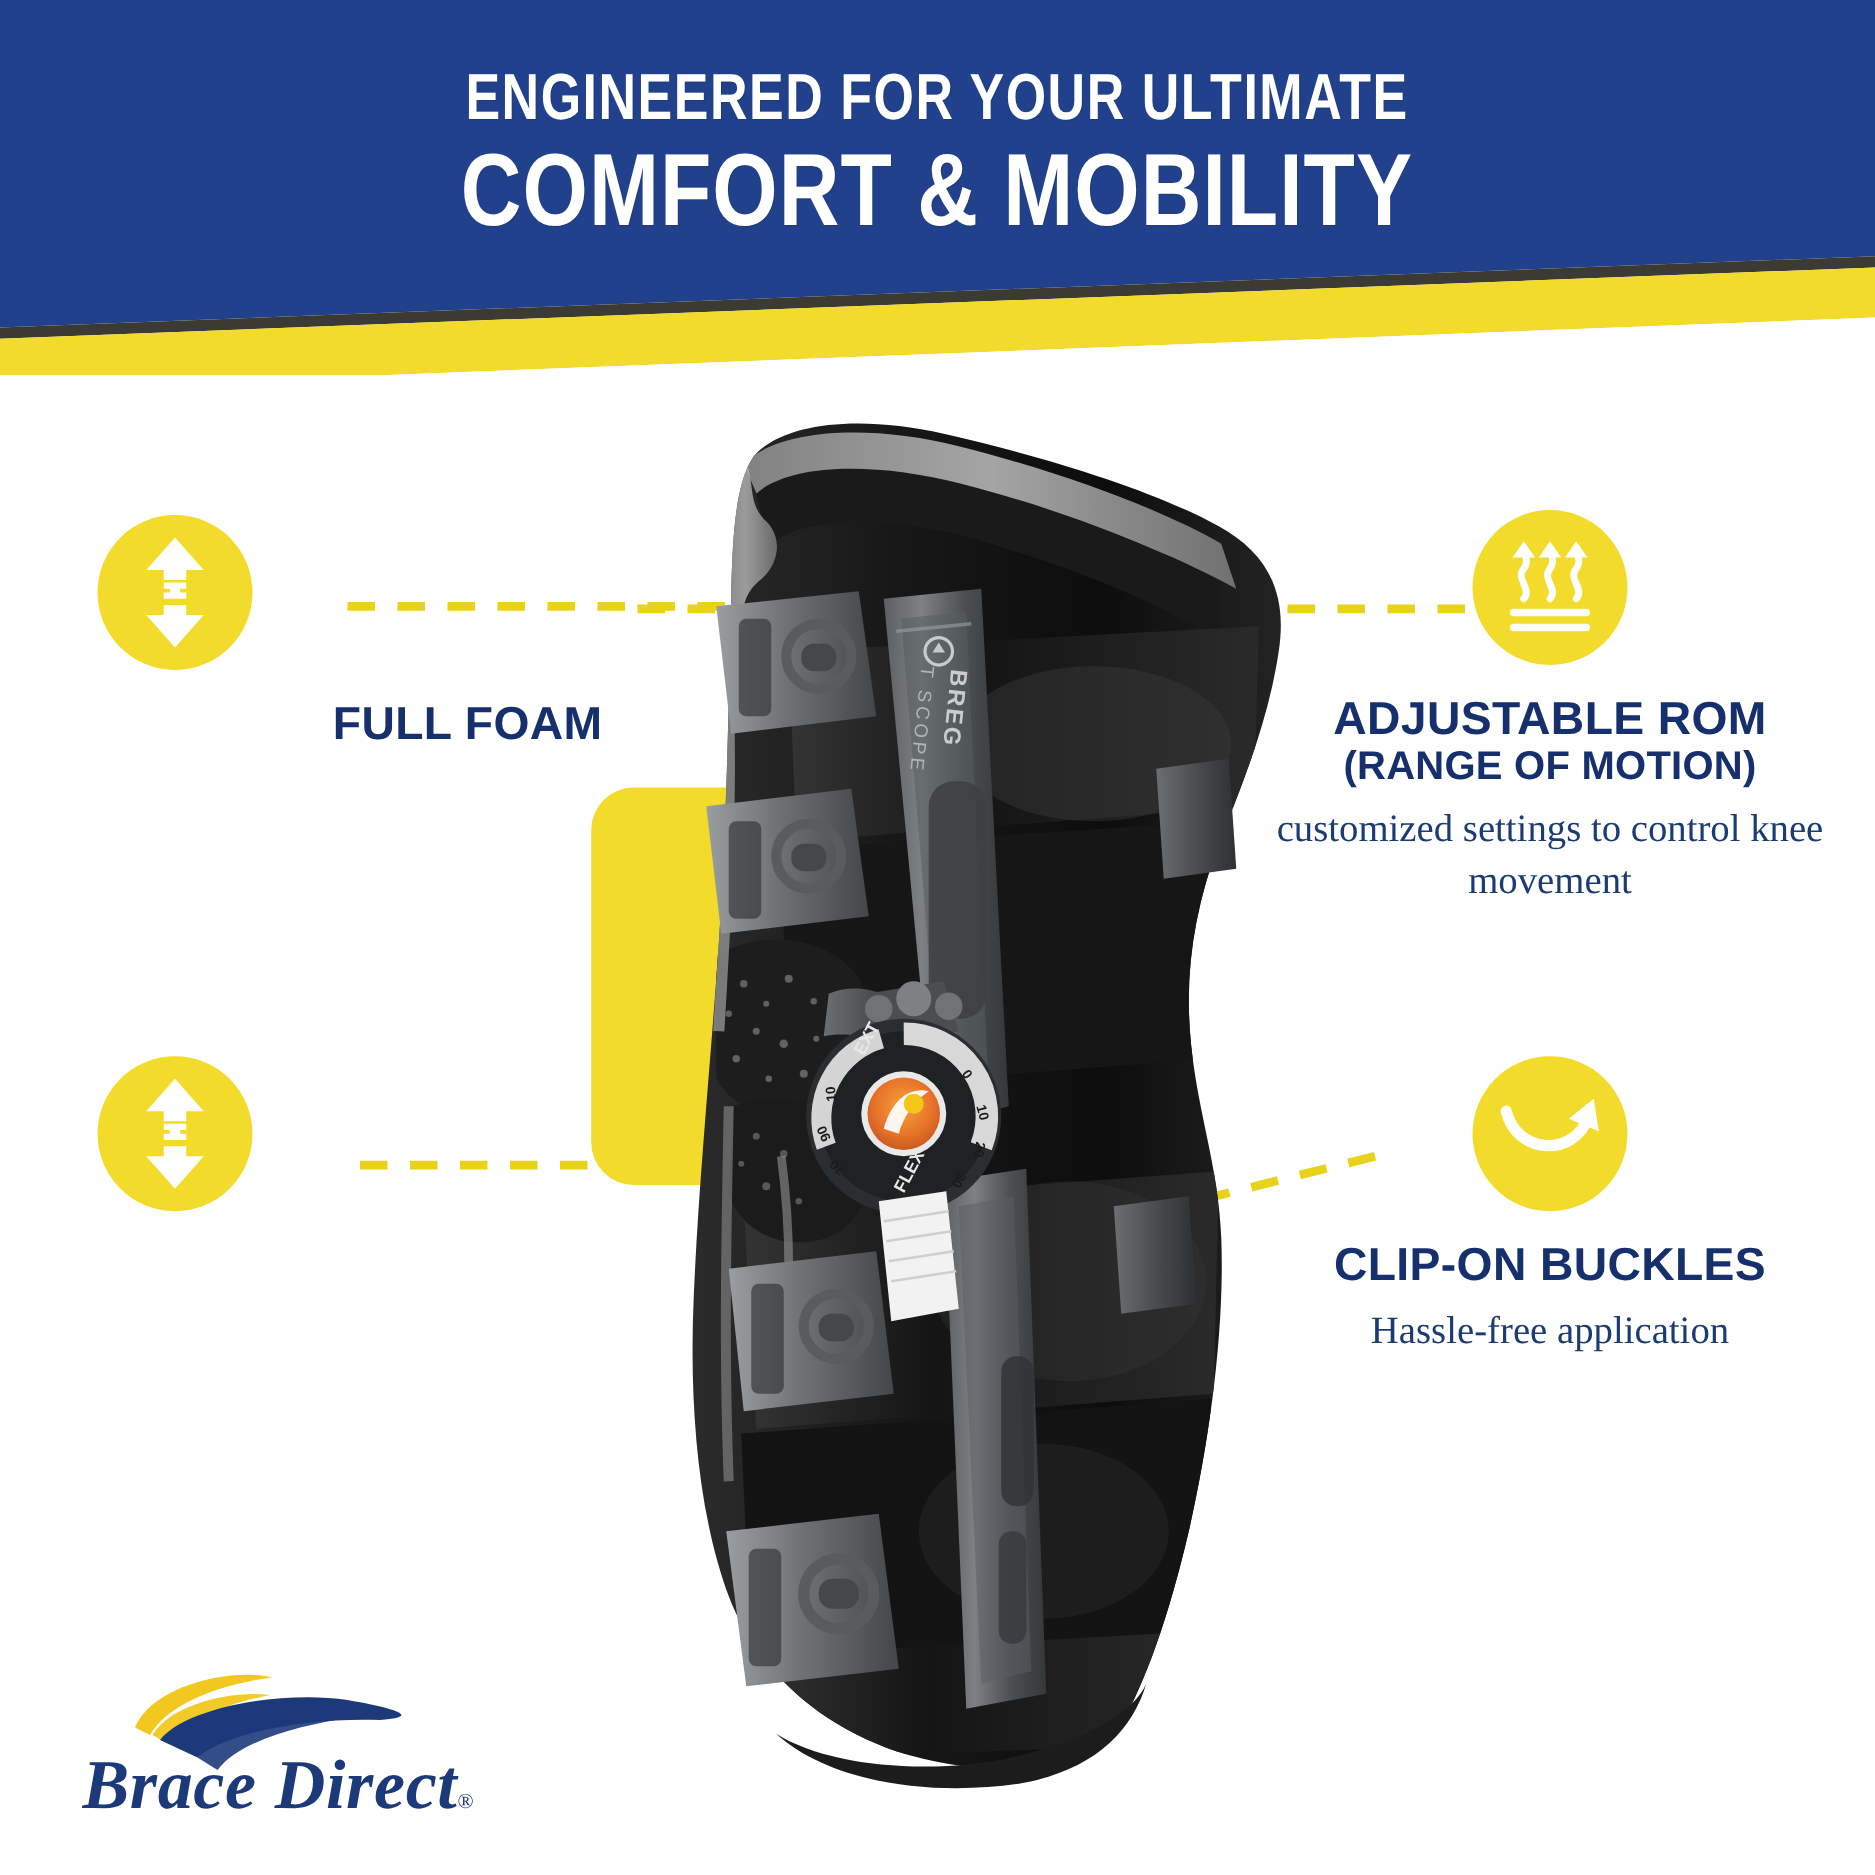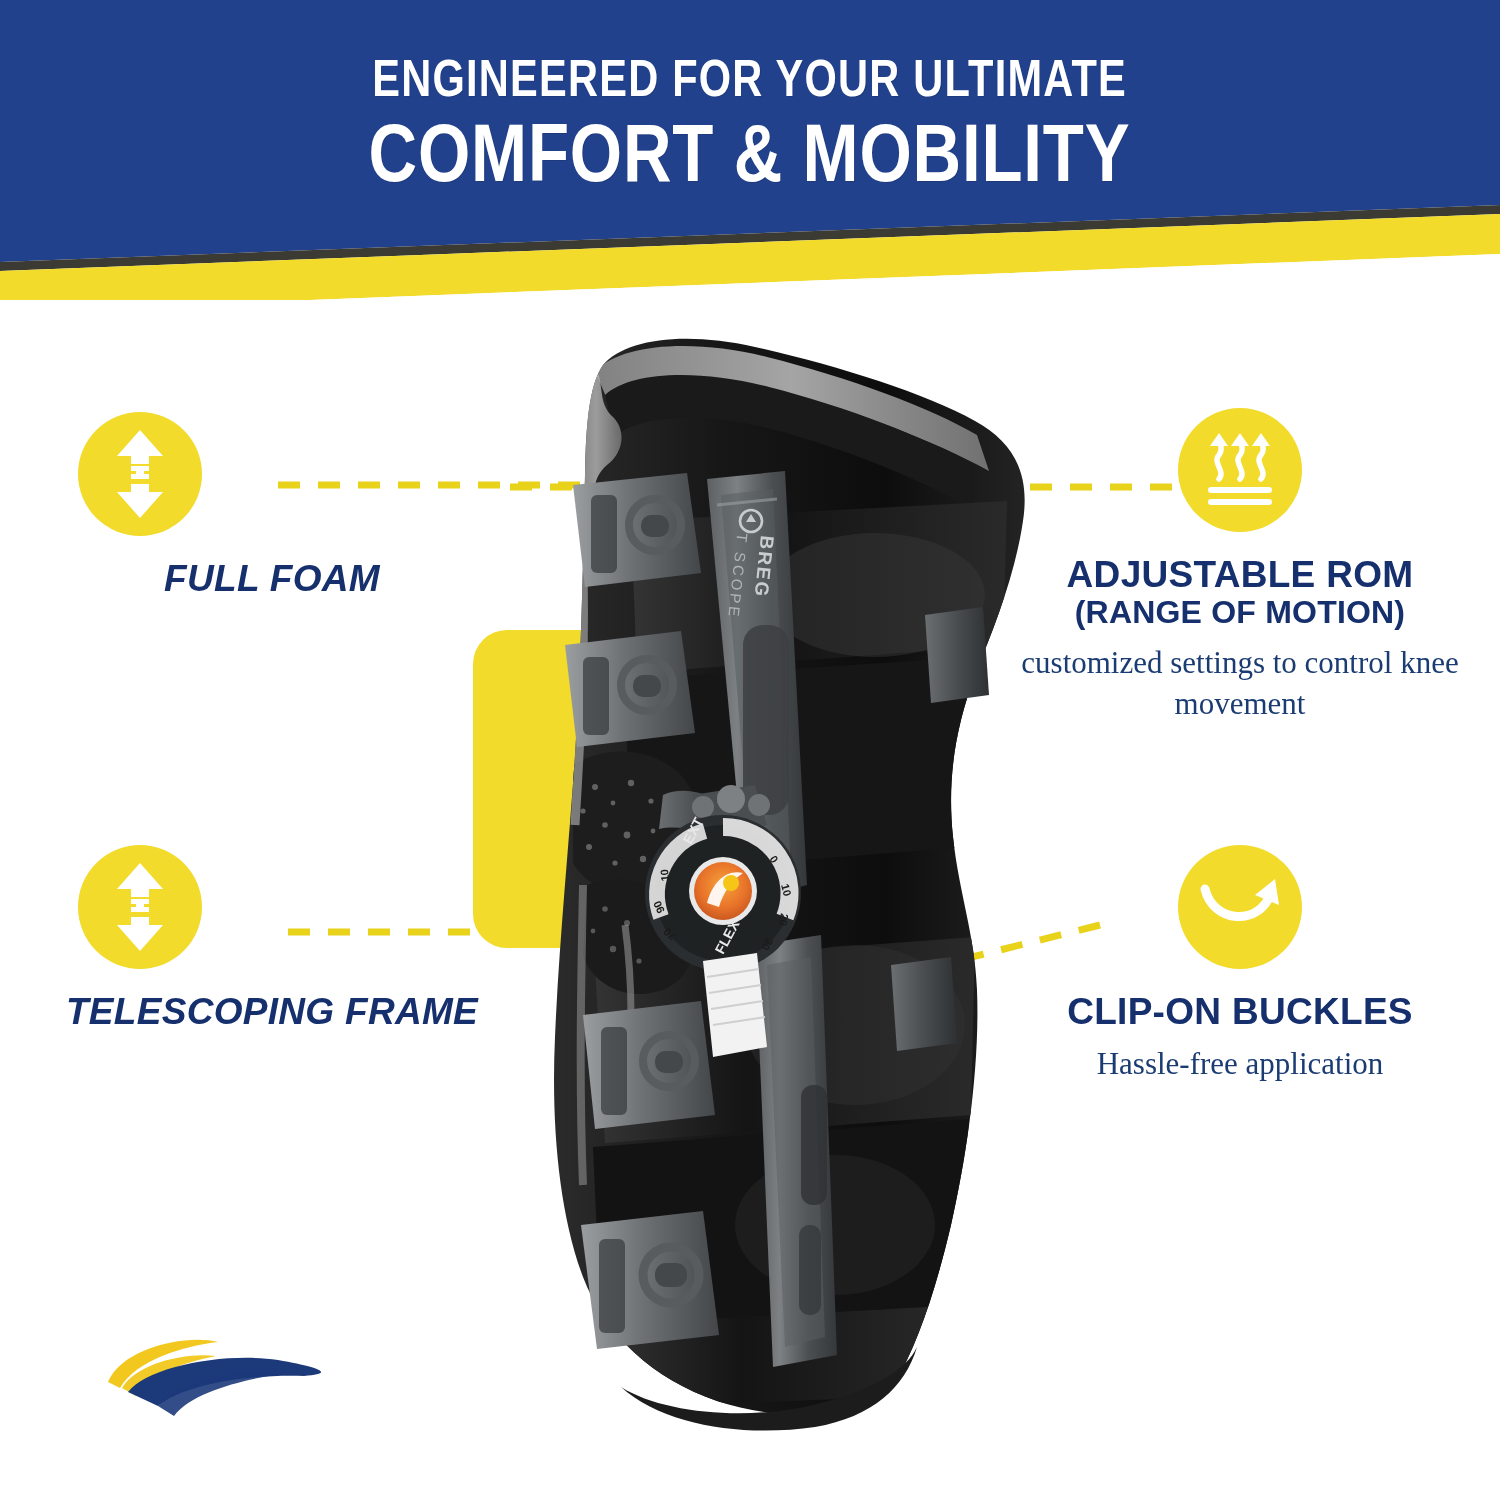--- a/index.html
+++ b/index.html
@@ -74,21 +74,21 @@
   .feat-body{
     font-family:"Liberation Serif", serif;
     color:#1B3C73;
     font-size:31px;
     line-height:1.30;
     margin-top:12px;
   }
 
   
   .col-left .icon-circle{ margin-left:16px; }
-  .col-left .feat-title, .col-left .feat-body{ text-align:center;font-style:italic; }
+  .col-left .feat-title, .col-left .feat-body{ text-align:right; }
 
   
   .col-right{ text-align:center; }
   .col-right .icon-circle{ margin:0 auto; }
   .col-right .feat-title, .col-right .feat-sub, .col-right .feat-body{ text-align:center; }
 
   
   #feat-full-foam   { left:62px;  top:412px;  width:420px; }
   #feat-telescoping { left:62px;  top:845px;  width:420px; }
   #feat-rom         { left:1005px;top:408px;  width:470px; }
@@ -421,21 +421,20 @@
       <svg width="70" height="92" viewBox="0 0 70 92">
         <g fill="#ffffff">
           <polygon points="35,2 58,28 44,28 44,36 26,36 26,28 12,28"></polygon>
           <polygon points="35,90 58,64 44,64 44,56 26,56 26,64 12,64"></polygon>
           <rect x="26" y="38" width="18" height="5"></rect>
           <rect x="26" y="46" width="18" height="5"></rect>
           <rect x="31" y="42" width="8" height="8"></rect>
         </g>
       </svg>
     </div>
-    <div class="feat-title feat-title-gap">TELESCOPING FRAME</div>
   </div>
 
   <div class="feature col-right" id="feat-rom">
     <div class="icon-circle">
       <svg width="76" height="82" viewBox="0 0 76 82">
         <g stroke="#ffffff" stroke-width="5.5" fill="none" stroke-linecap="round">
           <path d="M 17 50 C 24 42, 10 34, 17 26 C 21 21, 19 16, 17 12"></path>
           <path d="M 38 50 C 45 42, 31 34, 38 26 C 42 21, 40 16, 38 12"></path>
           <path d="M 59 50 C 66 42, 52 34, 59 26 C 63 21, 61 16, 59 12"></path>
         </g>
@@ -465,15 +464,18 @@
   </div>
 
   <div class="logo">
     <svg width="340" height="120" viewBox="0 0 340 120" style="position:absolute;left:0;top:-8px;">
       <path d="M 42 52 C 56 18, 120 4, 152 12 C 118 16, 70 30, 54 58 Z" fill="#F2C81E"></path>
       <path d="M 56 58 C 70 34, 118 22, 150 26 C 120 32, 82 44, 70 66 Z" fill="#F2C81E" opacity=".95"></path>
       <path d="M 62 62 C 82 36, 160 22, 212 30 C 258 38, 268 44, 238 46
                C 186 44, 118 54, 92 76 Z" fill="#1C3A7A"></path>
       <path d="M 92 76 C 112 52, 170 40, 214 44 C 176 50, 126 62, 108 86 Z" fill="#1C3A7A" opacity=".9"></path>
     </svg>
+    <div class="logo-text">
+      <span>Brace</span><span>&nbsp;</span><span>Direct</span><span class="logo-reg">®</span>
+    </div>
   </div>
 
 </div>
 
 </body></html>

